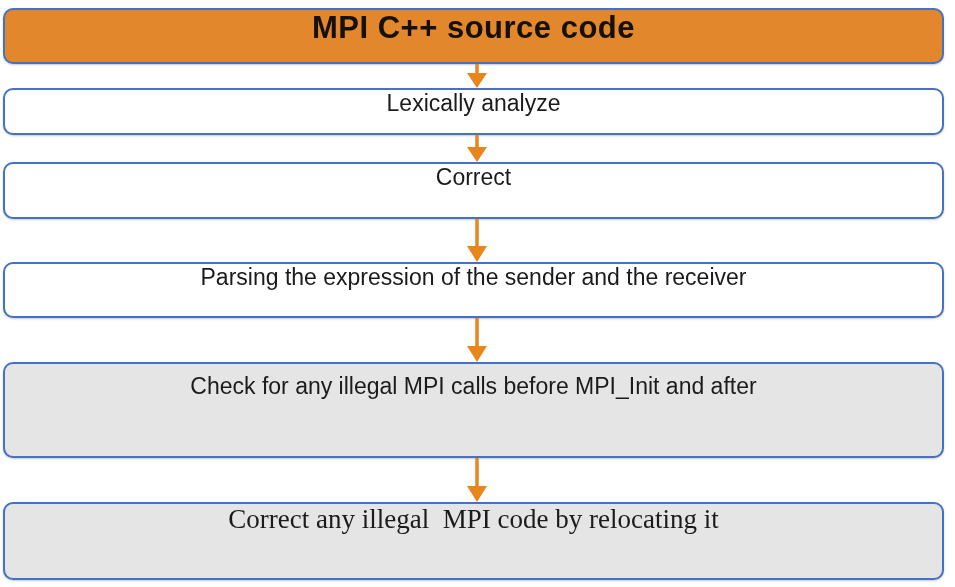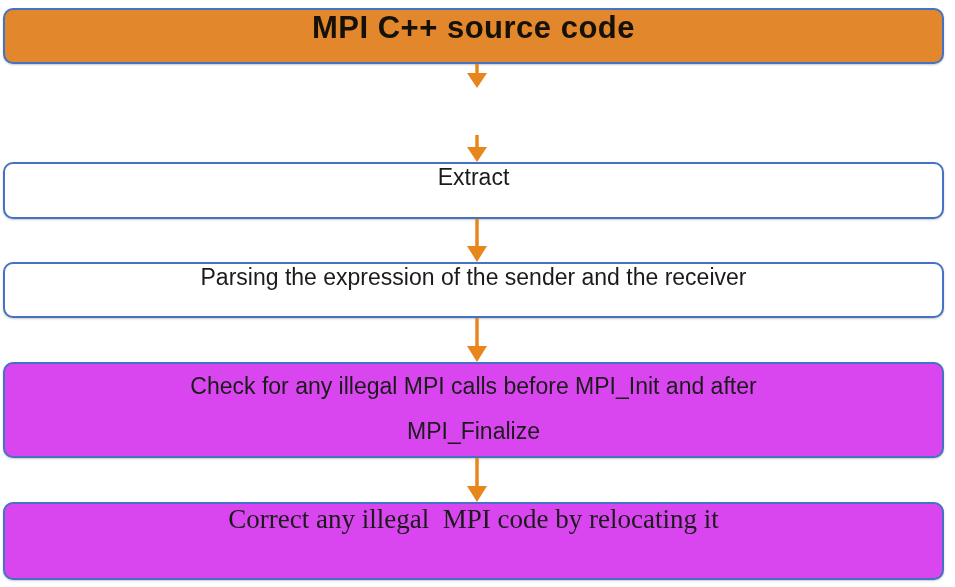--- a/index.html
+++ b/index.html
@@ -38,21 +38,21 @@
     font-weight: bold;
     font-size: 31px;
     color: #151008;
     letter-spacing: 0.5px;
   }
   .node-white {
     background: #ffffff;
     font-size: 23px;
   }
   .node-gray {
-    background: #d946ef;
+    background: #e5e5e5;
     font-size: 23px;
   }
   .node-serif {
     font-family: "Liberation Serif", serif;
     font-size: 27px;
   }
   .two-line .node-text {
     display: block;
     line-height: 45px;
   }
@@ -69,47 +69,49 @@
 
   <div class="node node-orange" style="top:8px; height:56px;">
     <span class="node-text">MPI C++ source code</span>
   </div>
 
   <svg class="arrow" style="top:64px;" width="26" height="24" viewBox="0 0 26 24">
     <line x1="13" y1="0" x2="13" y2="11" stroke="#E8851C" stroke-width="3.5"></line>
     <polygon points="3,9 23,9 13,24" fill="#E8851C"></polygon>
   </svg>
 
+  <div class="node node-white" style="top:88px; height:47px;">
+    <span class="node-text">Lexically analyze</span>
+  </div>
 
   <svg class="arrow" style="top:135px;" width="26" height="27" viewBox="0 0 26 27">
     <line x1="13" y1="0" x2="13" y2="14" stroke="#E8851C" stroke-width="3.5"></line>
     <polygon points="3,12 23,12 13,27" fill="#E8851C"></polygon>
   </svg>
 
   <div class="node node-white" style="top:162px; height:57px;">
-    <span class="node-text">Extract</span>
+    <span class="node-text">Correct</span>
   </div>
 
   <svg class="arrow" style="top:219px;" width="26" height="43" viewBox="0 0 26 43">
     <line x1="13" y1="0" x2="13" y2="30" stroke="#E8851C" stroke-width="3.5"></line>
     <polygon points="3,27 23,27 13,43" fill="#E8851C"></polygon>
   </svg>
 
   <div class="node node-white" style="top:262px; height:56px;">
     <span class="node-text">Parsing the expression of the sender and the receiver</span>
   </div>
 
   <svg class="arrow" style="top:318px;" width="26" height="44" viewBox="0 0 26 44">
     <line x1="13" y1="0" x2="13" y2="31" stroke="#E8851C" stroke-width="3.5"></line>
     <polygon points="3,28 23,28 13,44" fill="#E8851C"></polygon>
   </svg>
 
   <div class="node node-gray two-line" style="top:362px; height:96px;">
     <span class="node-text">Check for any illegal MPI calls before MPI_Init and after</span>
-    <span class="node-text">MPI_Finalize</span>
   </div>
 
   <svg class="arrow" style="top:458px;" width="26" height="44" viewBox="0 0 26 44">
     <line x1="13" y1="0" x2="13" y2="31" stroke="#E8851C" stroke-width="3.5"></line>
     <polygon points="3,28 23,28 13,44" fill="#E8851C"></polygon>
   </svg>
 
   <div class="node node-gray node-serif" style="top:502px; height:78px;">
     <span class="node-text">Correct any illegal  MPI code by relocating it</span>
   </div>

